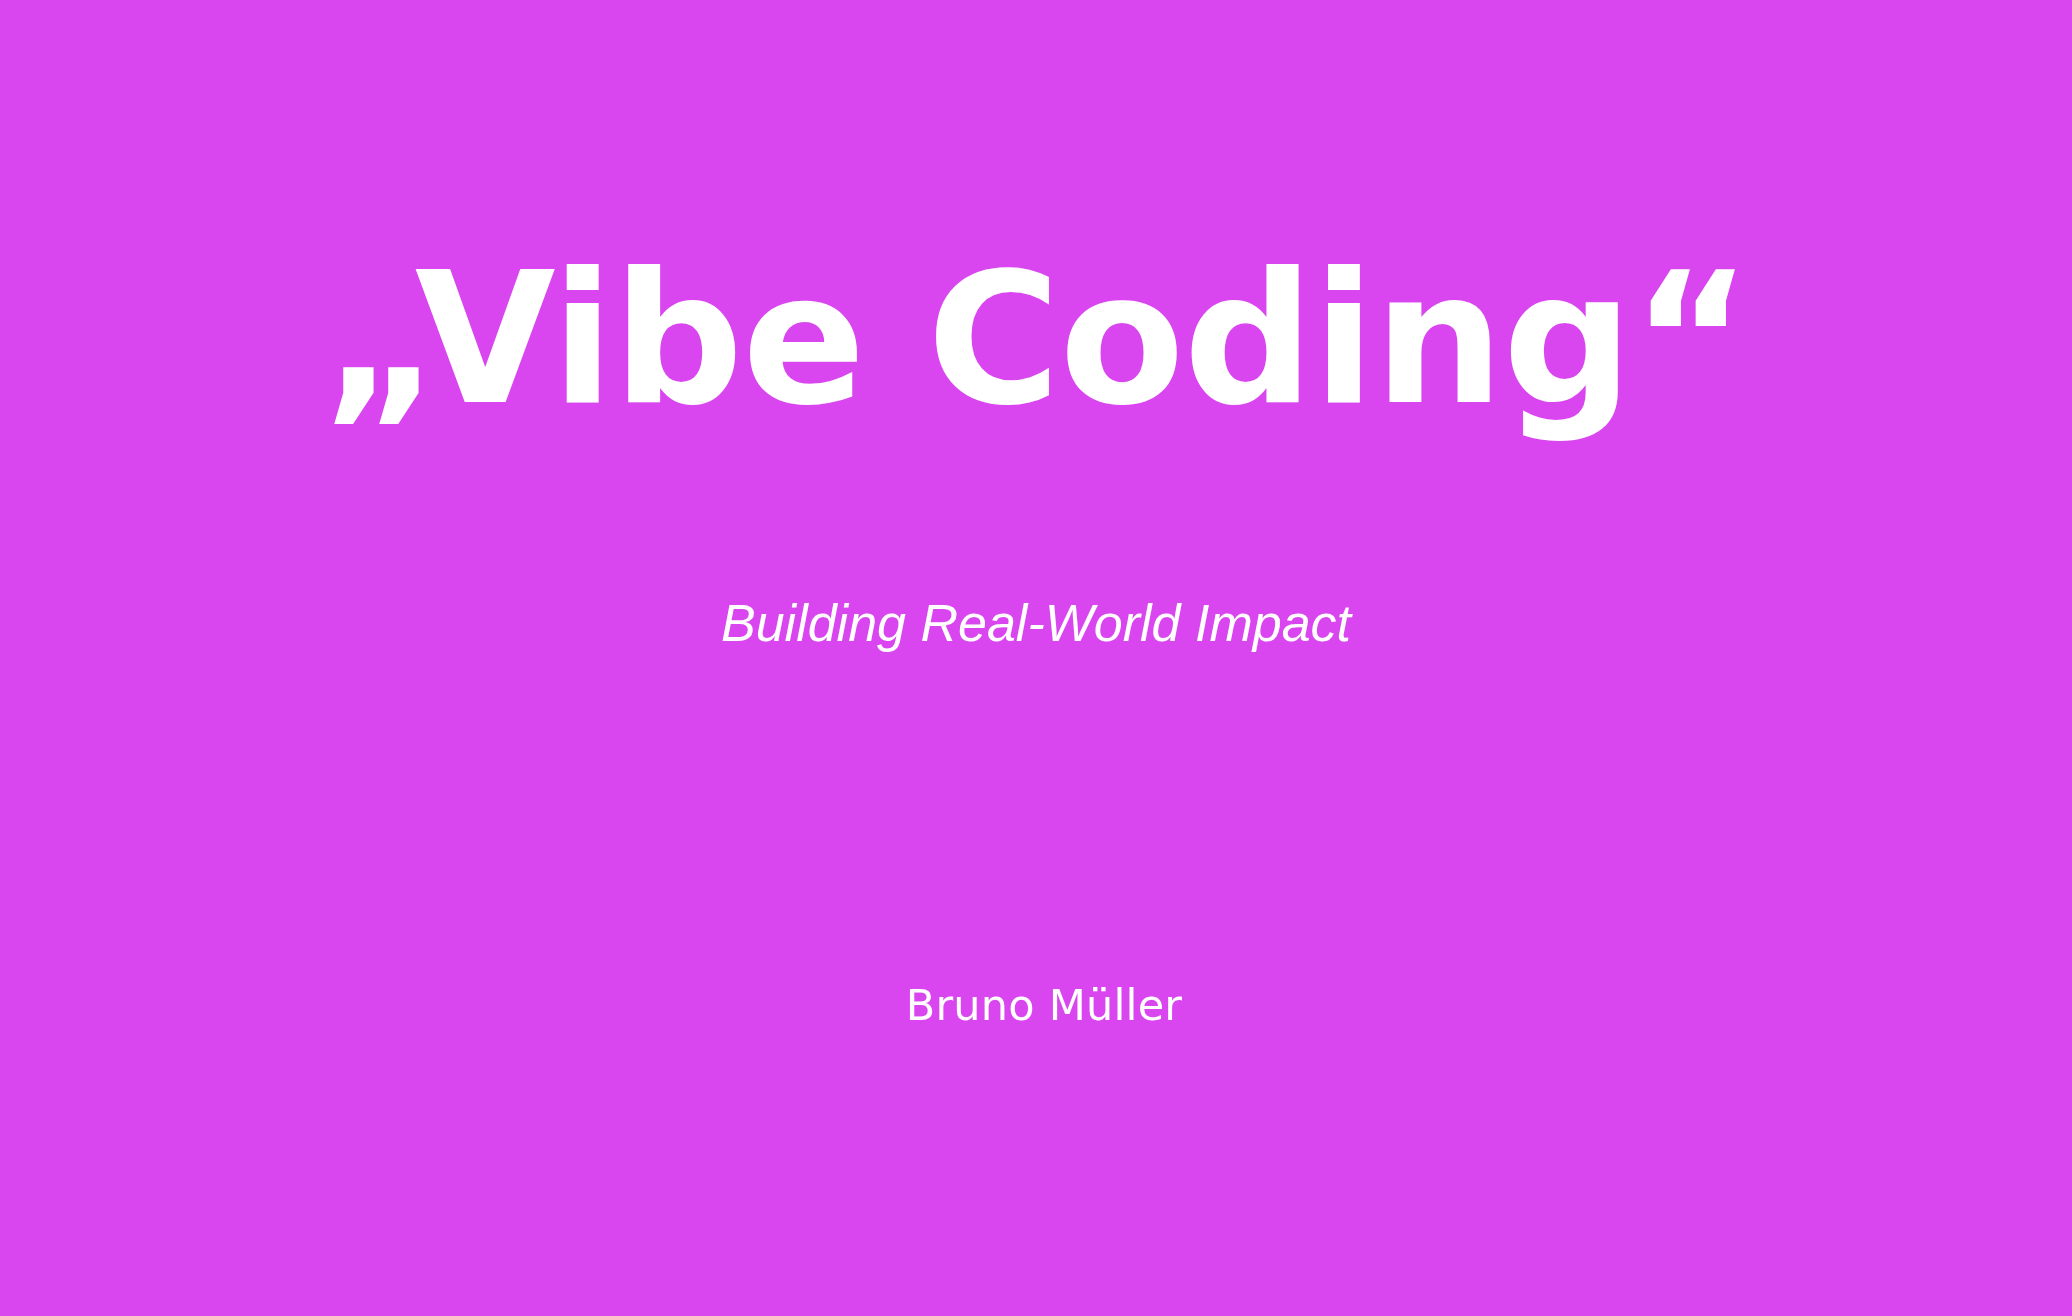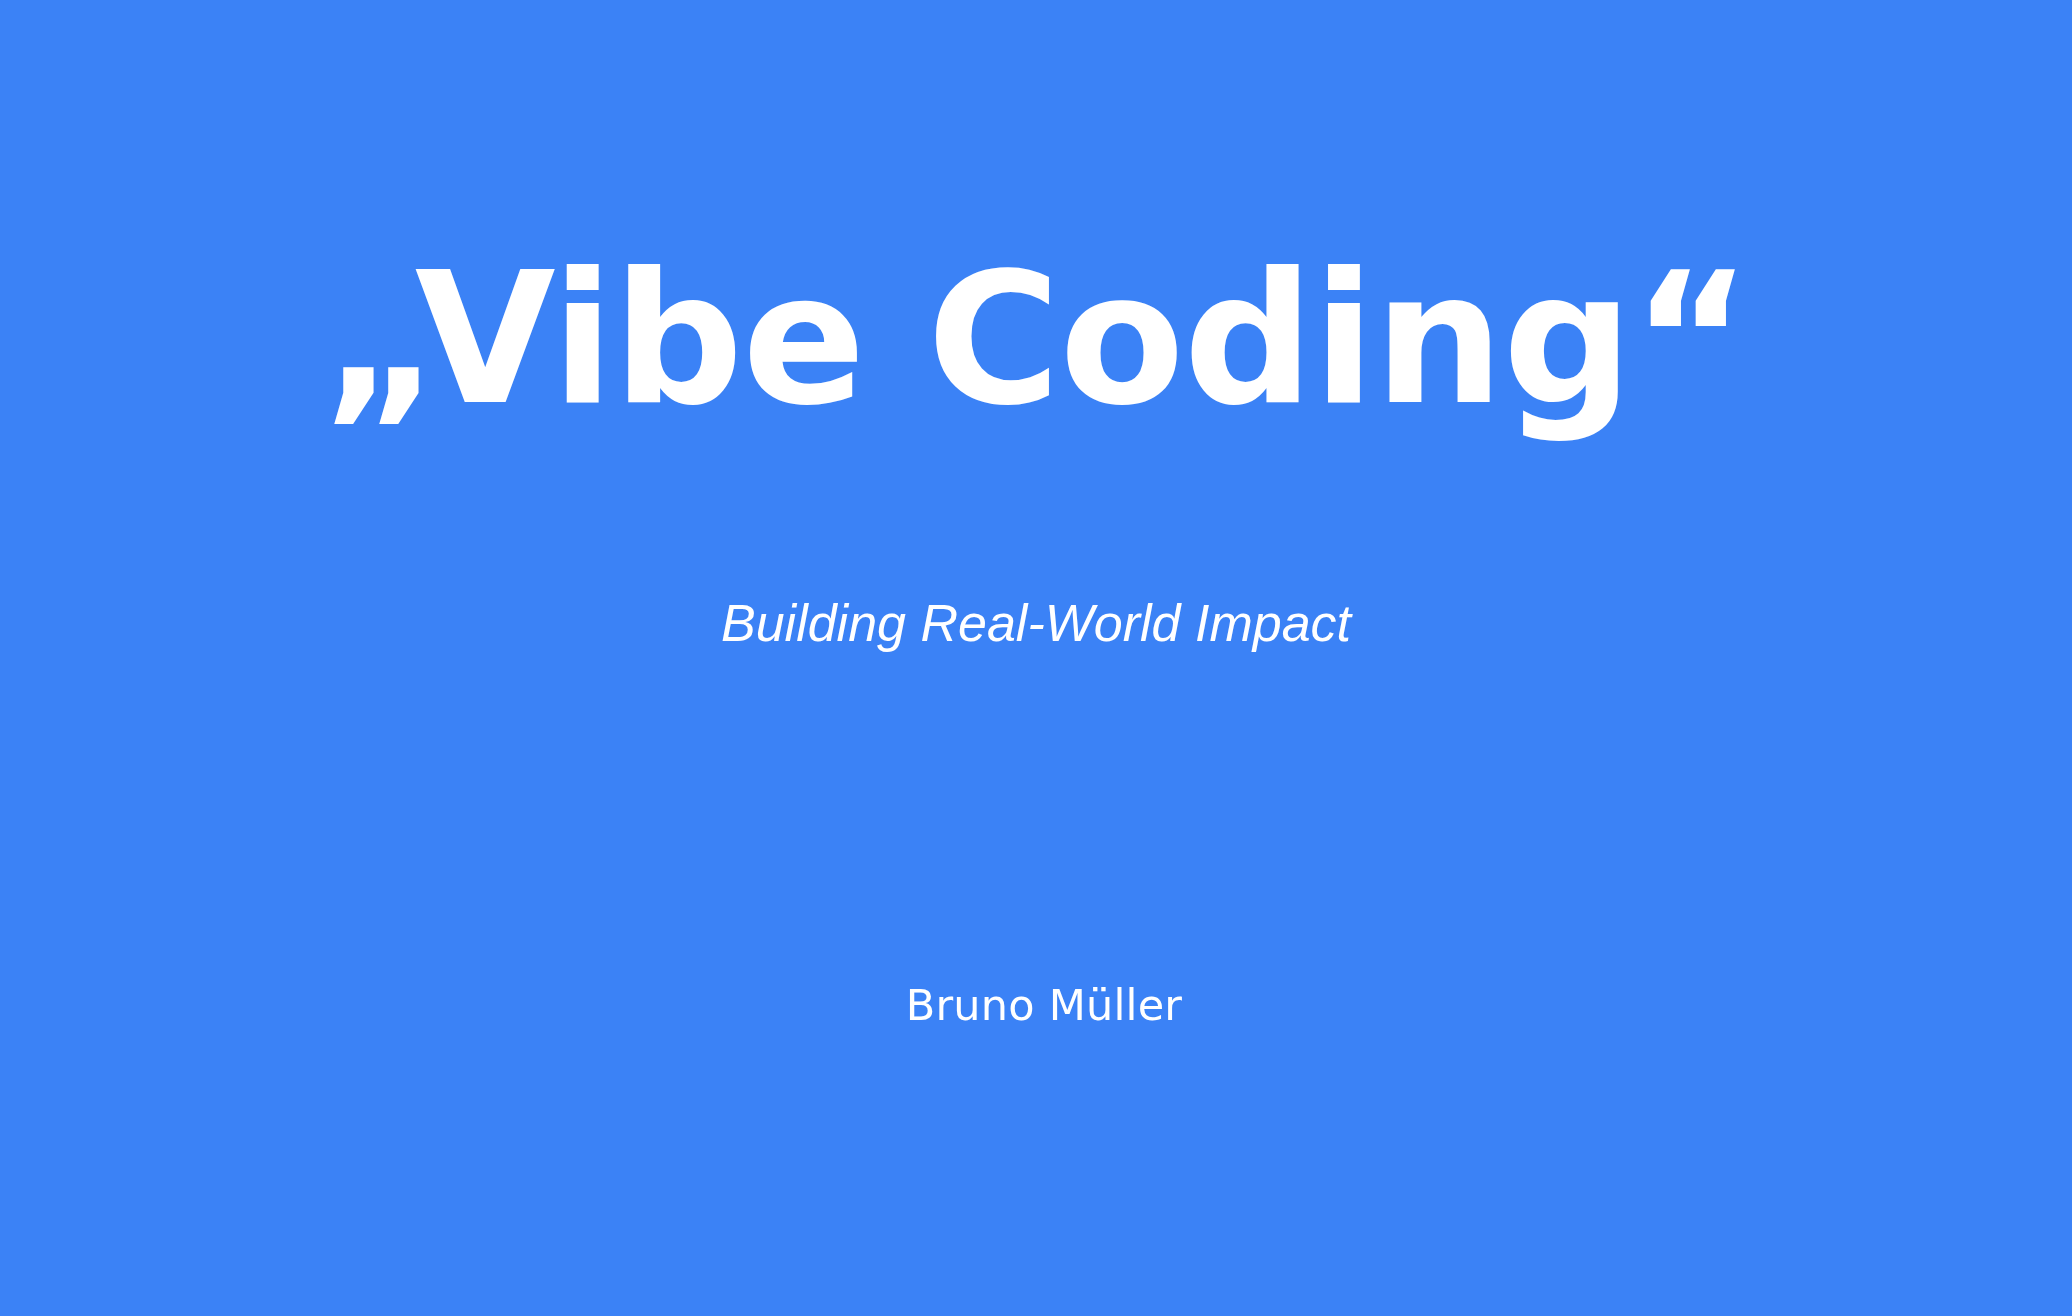--- a/index.html
+++ b/index.html
@@ -14,21 +14,21 @@
   body {
     background: #020285;
     font-family: "DejaVu Sans", sans-serif;
     -webkit-font-smoothing: antialiased;
   }
 
   .slide {
     position: relative;
     width: 2072px;
     height: 1316px;
-    background: #3b82f6;
+    background: #d946ef;
     overflow: hidden;
   }
 
   
   .title-wrap {
     position: absolute;
     top: 0;
     left: 0;
     width: 2072px;
     height: 430px;

